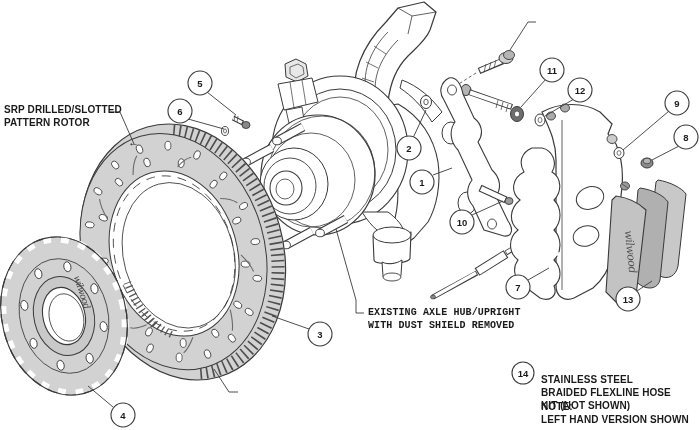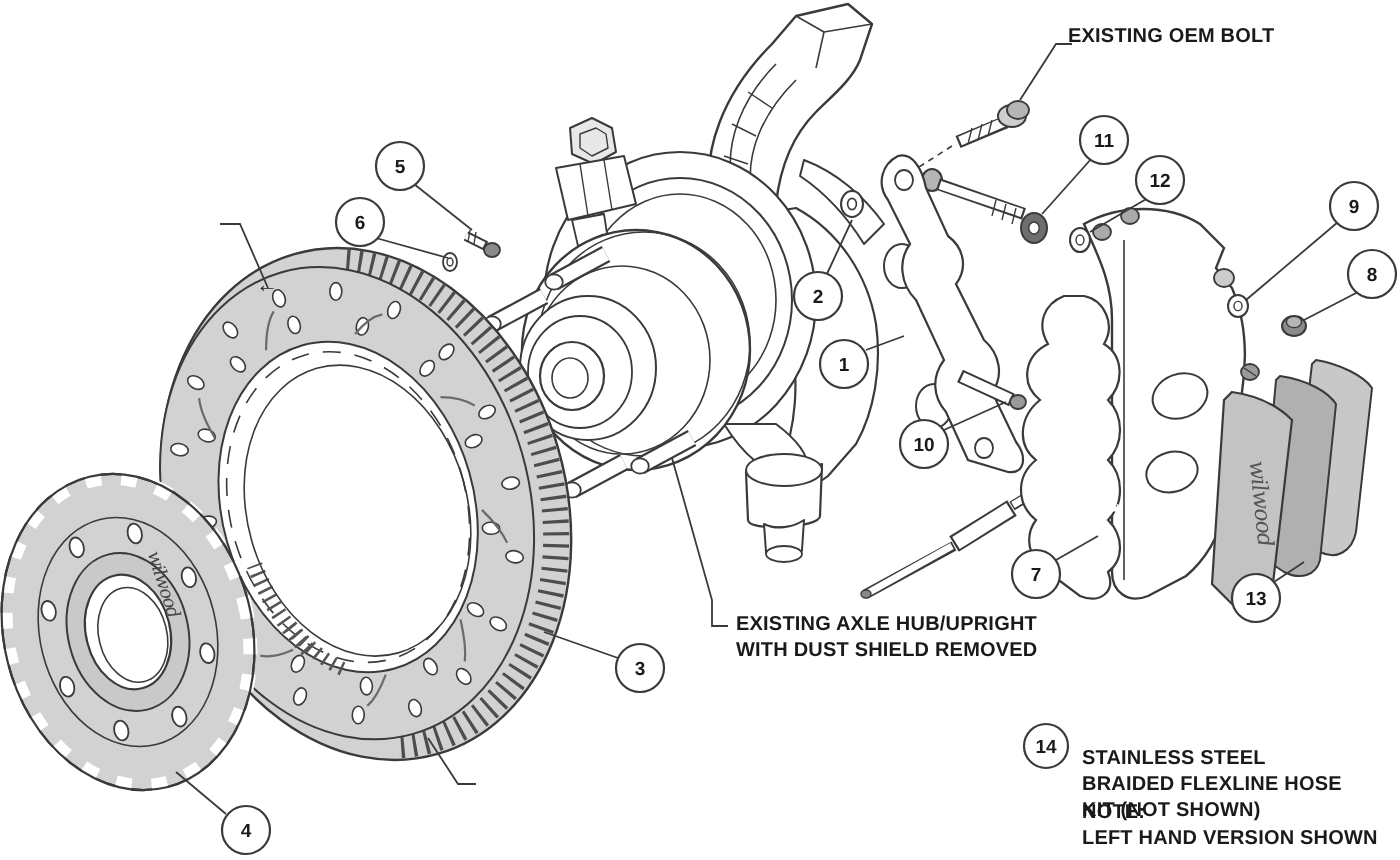--- a/index.html
+++ b/index.html
@@ -302,21 +302,22 @@
   <g class="callout">
         <circle cx="628" cy="299" r="12"></circle>
         <text x="628" y="302.5">13</text>
       </g>
   <g class="callout">
         <circle cx="523" cy="373" r="11"></circle>
         <text x="523" y="376.5">14</text>
       </g>
 </svg>
 
-<div class="lbl" style="left:534px;top:13px;">EXISTING OEM BOLT</div>
-<div class="lbl" style="left:368px;top:307px;">EXISTING AXLE HUB/UPRIGHT
+<div class="lbl" style="left:4px;top:104px;">SRP DRILLED/SLOTTED
+PATTERN ROTOR</div>
+<div class="lbl" style="left:368px;top:307px;font-family:Liberation Mono, monospace;">EXISTING AXLE HUB/UPRIGHT
 WITH DUST SHIELD REMOVED</div>
 <div class="lbl" style="left:541px;top:374px;">STAINLESS STEEL
 BRAIDED FLEXLINE HOSE
 KIT (NOT SHOWN)</div>
 <div class="lbl" style="left:541px;top:401px;">NOTE:
 LEFT HAND VERSION SHOWN</div>
 </div>
 
 </body></html>

